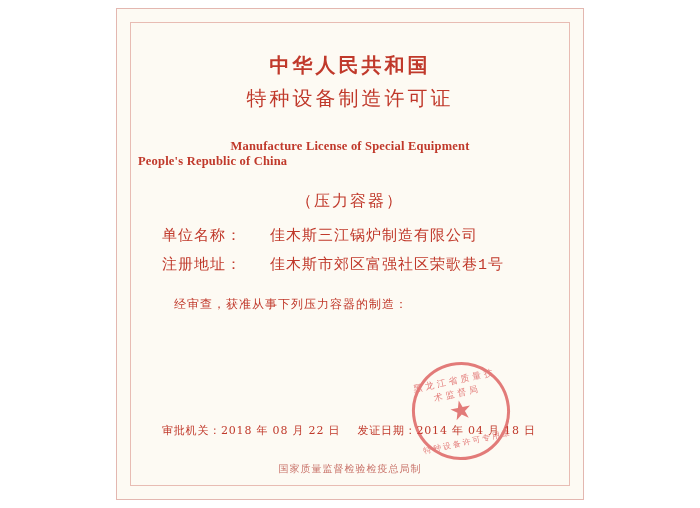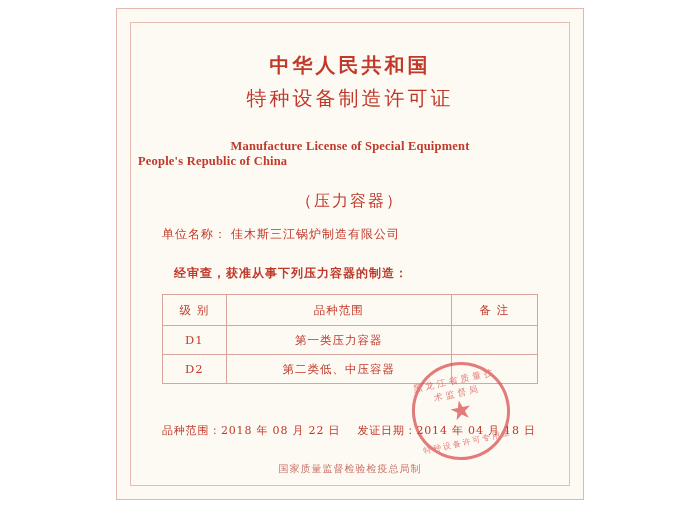--- a/index.html
+++ b/index.html
@@ -121,46 +121,45 @@
     letter-spacing: 0.5px;
   }
 
   
   .info-block {
     margin-top: 14px;
     padding-left: 24px;
   }
   .info-row {
     color: #c0392b;
-    font-size: 12px;
+    font-size: 15px;
     margin-bottom: 10px;
     display: flex;
     align-items: flex-start;
   }
   .info-label {
     font-family: "DejaVu Serif", "Liberation Serif", serif;
     letter-spacing: 1px;
     white-space: nowrap;
   }
   .info-value {
     font-family: Liberation Mono, monospace;
     letter-spacing: 1px;
-    margin-left: 4px;
+    margin-left: 28px;
     white-space: nowrap;
   }
 
   
   .statement {
     margin-top: 22px;
     padding-left: 36px;
     color: #c0392b;
     font-size: 12px;
     letter-spacing: 1px;
     font-family: "DejaVu Serif", "Liberation Serif", serif;
-    font-weight: bold;
   }
 
   
   .table-wrap {
     margin-top: 12px;
     padding-left: 24px;
     padding-right: 24px;
   }
   table.scope {
     width: 100%;
@@ -291,52 +290,33 @@
       <div class="title-en2">People's Republic of China</div>
 
       <div class="subtitle">（压力容器）</div>
 
 
       <div class="info-block">
         <div class="info-row">
           <span class="info-label">单位名称：</span>
           <span class="info-value">佳木斯三江锅炉制造有限公司</span>
         </div>
+        <div class="info-row">
+          <span class="info-label">注册地址：</span>
+          <span class="info-value">佳木斯市郊区富强社区荣歌巷1号</span>
+        </div>
       </div>
 
       <div class="statement">经审查，获准从事下列压力容器的制造：</div>
 
-      <div class="table-wrap">
-        <table class="scope">
-          <thead>
-            <tr>
-              <th class="col-cat">级 别</th>
-              <th class="col-scope">品种范围</th>
-              <th class="col-note">备 注</th>
-            </tr>
-          </thead>
-          <tbody>
-            <tr>
-              <td>D1</td>
-              <td>第一类压力容器</td>
-              <td></td>
-            </tr>
-            <tr>
-              <td>D2</td>
-              <td>第二类低、中压容器</td>
-              <td></td>
-            </tr>
-          </tbody>
-        </table>
-      </div>
 
       <div class="footer">
         <div class="footer-row">
           <div class="footer-left">
-            <span>品种范围：</span><span>2018 年 08 月 22 日</span>
+            <span>审批机关：</span><span>2018 年 08 月 22 日</span>
           </div>
           <div class="footer-right">
             <span>发证日期：</span><span>2014 年 04 月 18 日</span>
           </div>
         </div>
       </div>
 
       <div class="seal">
         <div class="seal-inner">
           <div class="seal-text-top">黑龙江省质量技术监督局</div>

